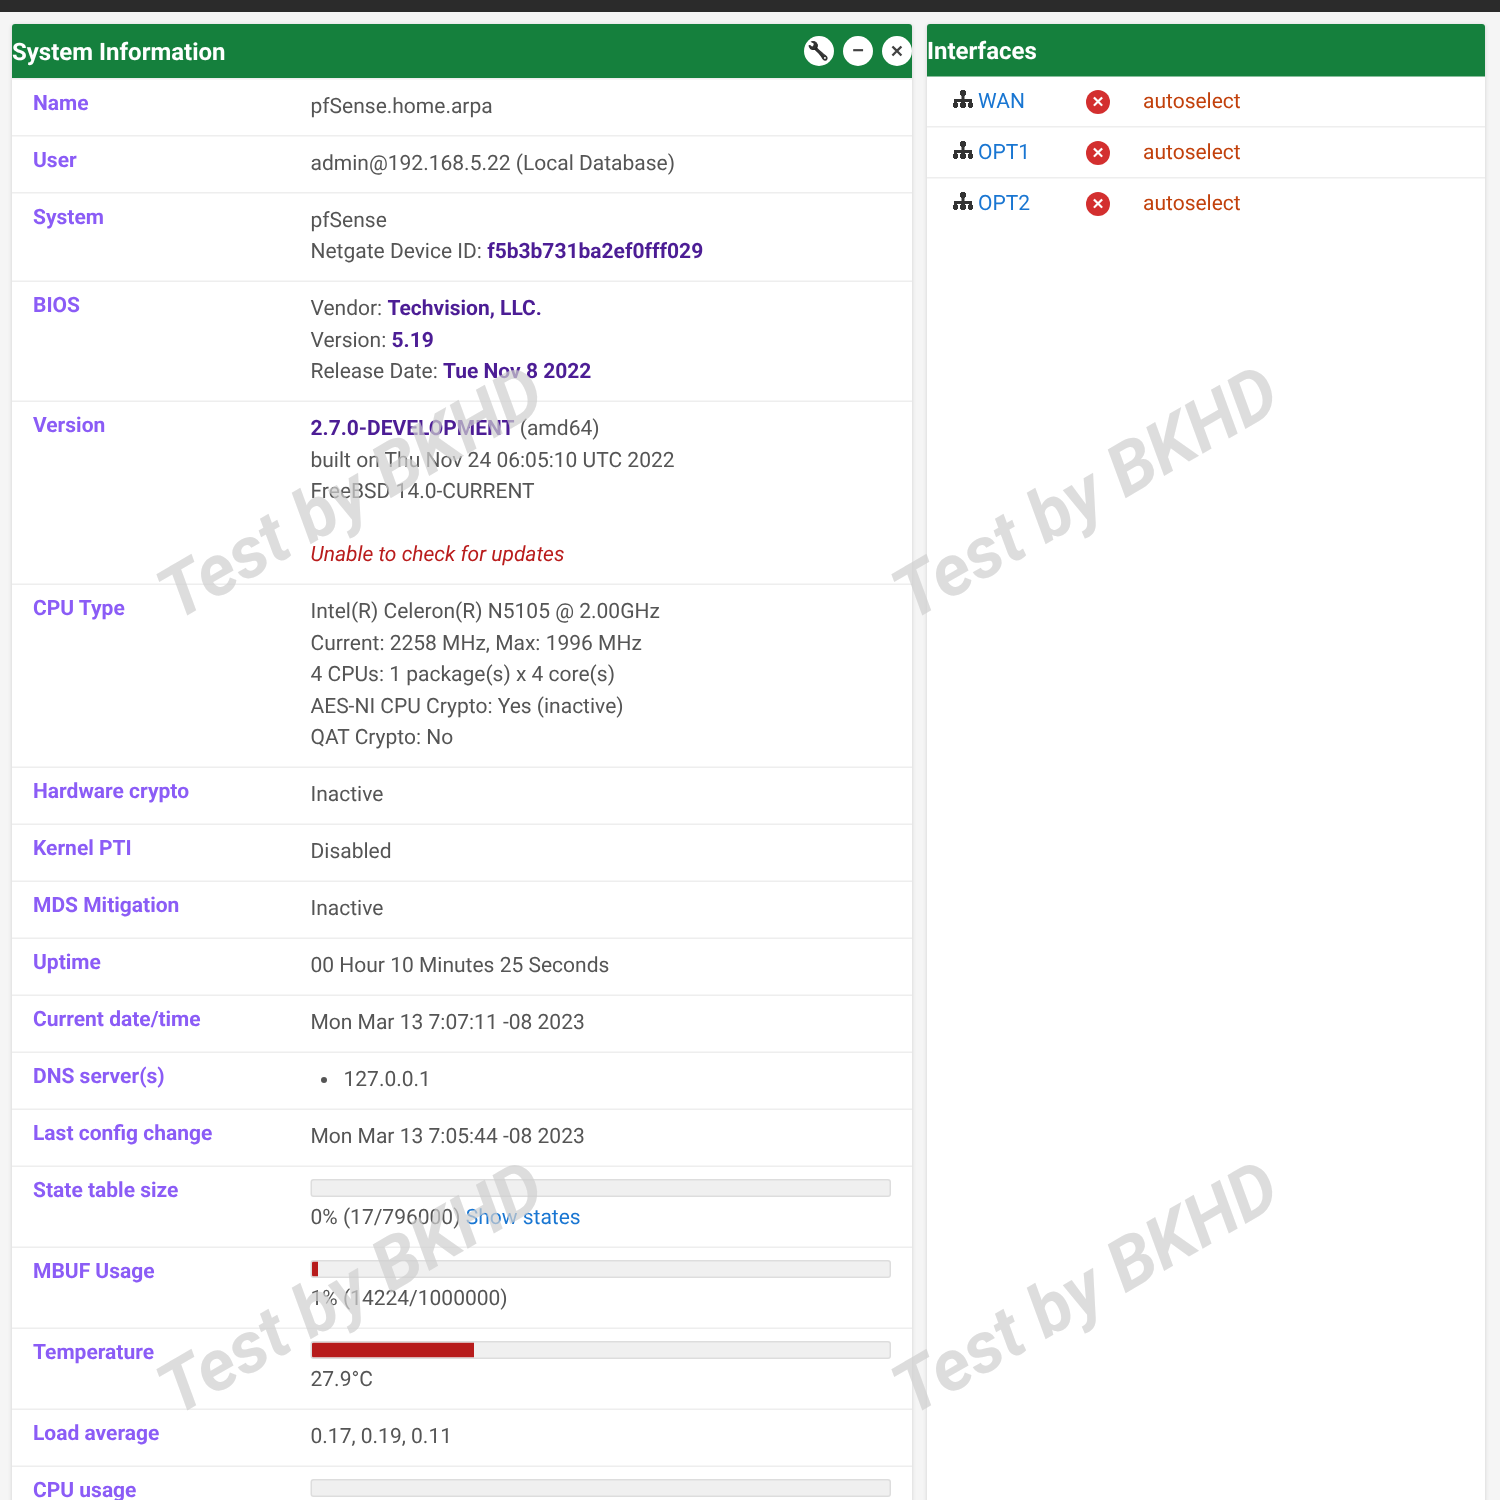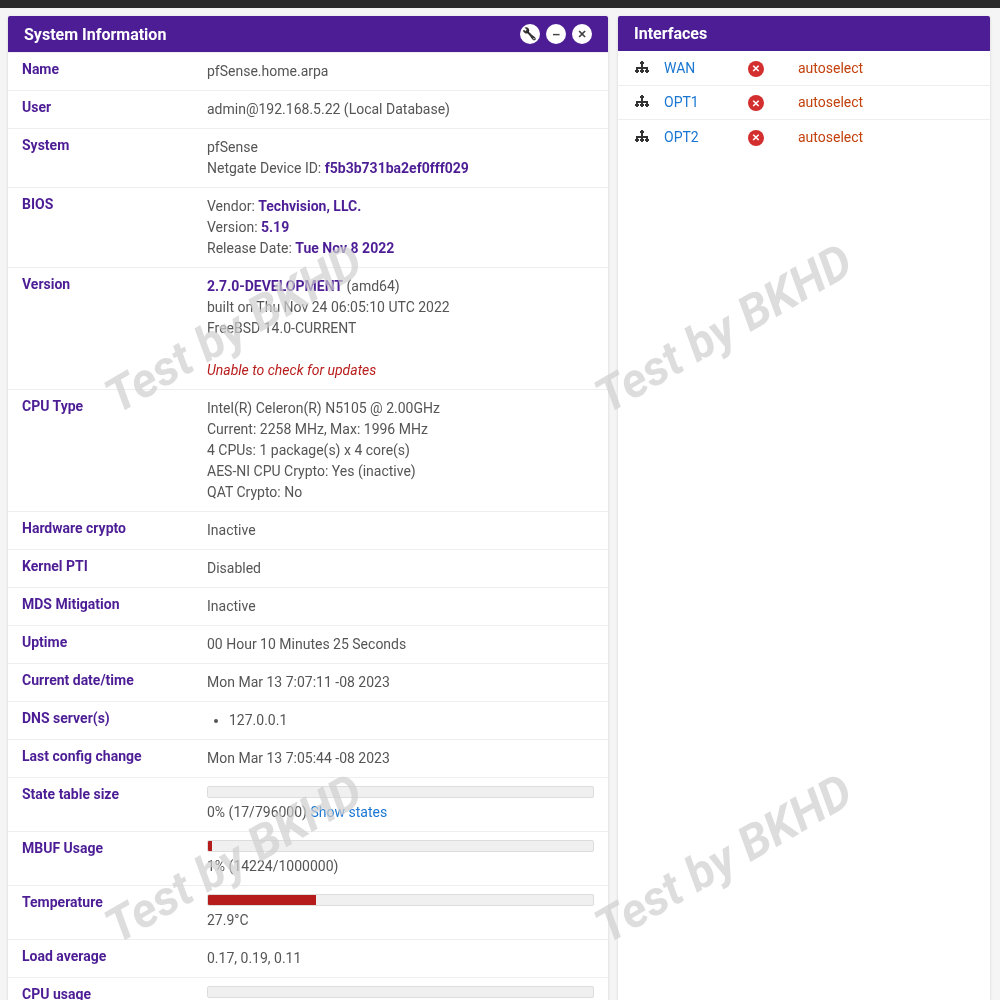--- a/index.html
+++ b/index.html
@@ -24,24 +24,24 @@
     margin-top: 8px;
   }
   .panel {
     background: #fff;
     box-shadow: 0 1px 3px rgba(0,0,0,0.15);
     border-radius: 2px;
   }
   .panel-left { flex: 0 0 600px; }
   .panel-right { flex: 0 0 372px; }
   .panel-header {
-    background: #4c1d95;
+    background: #15803d;
     color: #fff;
     font-weight: 700;
-    padding: 8px 16px;
+    padding: 8px 0;
     display: flex;
     align-items: center;
     justify-content: space-between;
     border-radius: 2px 2px 0 0;
   }
   .panel-header .title { font-size: 16px; }
   .panel-header .actions { display: flex; gap: 6px; }
   .icon-btn {
     width: 20px; height: 20px;
     border-radius: 50%;
@@ -61,21 +61,21 @@
   .row {
     display: flex;
     border-top: 1px solid #eee;
     padding: 8px 14px;
     align-items: flex-start;
   }
   .row:first-of-type { border-top: none; }
   .row .label {
     flex: 0 0 185px;
     font-weight: 700;
-    color: #4c1d95;
+    color: #8b5cf6;
   }
   .row .value {
     flex: 1;
     color: #555;
     line-height: 1.5;
   }
   .value b { color: #4c1d95; font-weight: 700; }
   .value em { color: #b91c1c; font-style: italic; }
   .link { color: #1976d2; cursor: pointer; }
   ul.dns { list-style: disc; margin-left: 22px; }
@@ -94,21 +94,20 @@
     height: 100%;
     background: #b71c1c;
   }
 
   
   .if-row {
     display: flex;
     align-items: center;
     border-top: 1px solid #eee;
     padding: 8px 14px;
-    gap: 12px;
   }
   .if-row:first-of-type { border-top: none; }
   .if-icon { width: 20px; text-align: center; color: #333; }
   .if-name { flex: 0 0 70px; }
   .if-status { width: 20px; text-align: center; }
   .if-speed { flex: 1; color: #c2410c; padding-left: 20px; }
   .status-down {
     display: inline-flex; width: 16px; height: 16px; border-radius: 50%;
     background: #d32f2f; color: #fff; align-items: center; justify-content: center;
     font-size: 10px; font-weight: 700;

